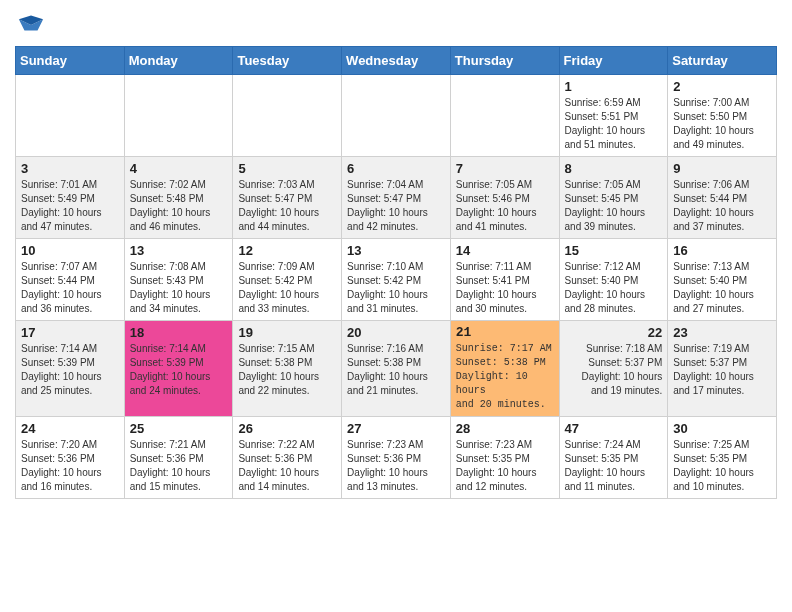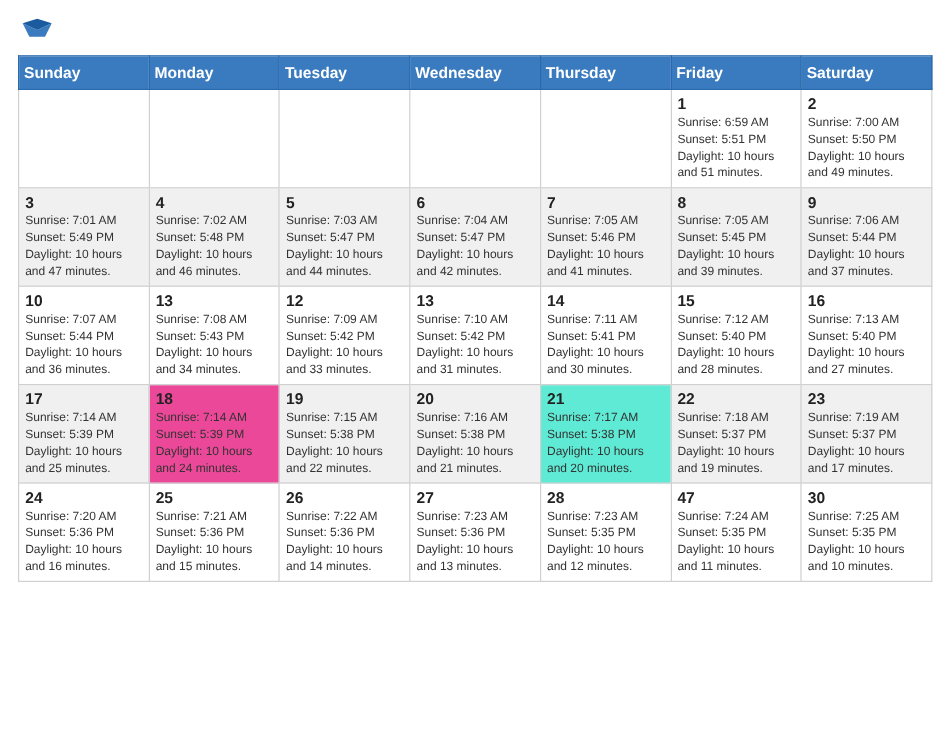--- a/index.html
+++ b/index.html
@@ -226,25 +226,25 @@
             <div class="day-info">Sunrise: 7:14 AM<br>Sunset: 5:39 PM<br>Daylight: 10 hours<br>and 24 minutes.</div>
           </td>
           <td style="background: rgb(240, 240, 240);">
             <span class="day-num">19</span>
             <div class="day-info">Sunrise: 7:15 AM<br>Sunset: 5:38 PM<br>Daylight: 10 hours<br>and 22 minutes.</div>
           </td>
           <td style="background: rgb(240, 240, 240);">
             <span class="day-num">20</span>
             <div class="day-info">Sunrise: 7:16 AM<br>Sunset: 5:38 PM<br>Daylight: 10 hours<br>and 21 minutes.</div>
           </td>
-          <td style="background: #5eead4;">
+          <td style="background: #fdba74; font-family: Liberation Mono, monospace;">
             <span class="day-num">21</span>
             <div class="day-info">Sunrise: 7:17 AM<br>Sunset: 5:38 PM<br>Daylight: 10 hours<br>and 20 minutes.</div>
           </td>
-          <td style="background: rgb(240, 240, 240);">
+          <td style="background: rgb(240, 240, 240); text-align: right;">
             <span class="day-num">22</span>
             <div class="day-info">Sunrise: 7:18 AM<br>Sunset: 5:37 PM<br>Daylight: 10 hours<br>and 19 minutes.</div>
           </td>
           <td style="background: rgb(240, 240, 240);">
             <span class="day-num">23</span>
             <div class="day-info">Sunrise: 7:19 AM<br>Sunset: 5:37 PM<br>Daylight: 10 hours<br>and 17 minutes.</div>
           </td>
         </tr>
         <tr class="row-odd">
           <td style="background: rgb(255, 255, 255);">

